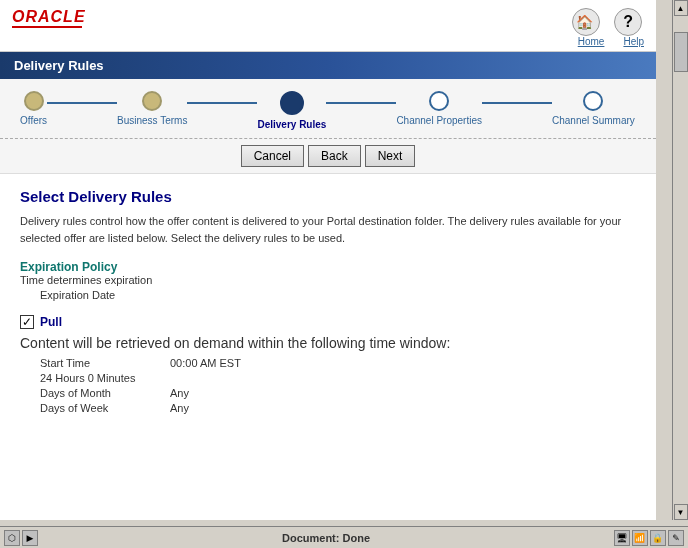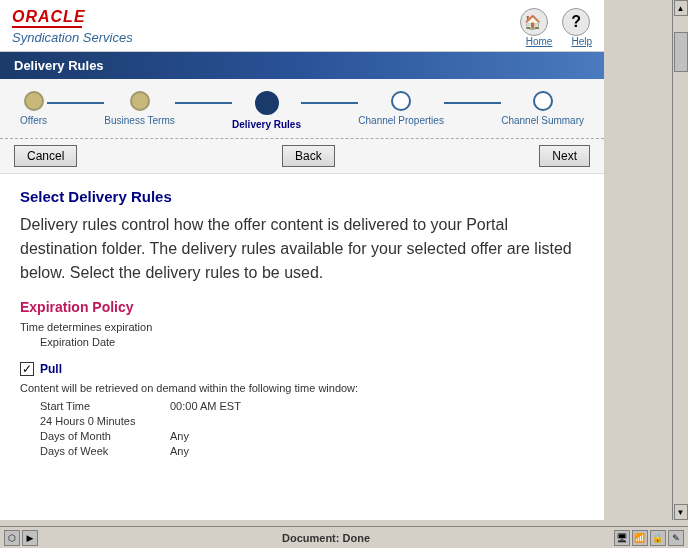--- a/index.html
+++ b/index.html
@@ -40,21 +40,21 @@
       border: 1px solid #808080;
       display: flex;
       align-items: center;
       justify-content: center;
       font-size: 8px;
       cursor: pointer;
     }
 
     
     .main-content {
-      width: 604px;
+      width: 656px;
       height: 520px;
       background: #ffffff;
       overflow: hidden;
     }
 
     
     .header {
       background: #ffffff;
       padding: 8px 12px 4px 12px;
       display: flex;
@@ -171,21 +171,21 @@
     .connector {
       height: 2px;
       width: 70px;
       background: #336699;
       margin-top: 11px;
     }
 
     
     .buttons-row {
       display: flex;
-      justify-content: space-between;
+      justify-content: center;
       padding: 6px 14px;
       gap: 4px;
       border-bottom: 1px solid #dddddd;
       background: #f5f5f5;
     }
     .btn {
       padding: 3px 12px;
       font-size: 12px;
       border: 1px solid #666;
       background: linear-gradient(to bottom, #f0f0f0, #d8d8d8);
@@ -198,30 +198,29 @@
       padding: 14px 20px;
       background: white;
     }
     .section-title {
       font-size: 15px;
       font-weight: bold;
       color: #000080;
       margin-bottom: 8px;
     }
     .description-text {
-      font-size: 16px;
+      font-size: 11px;
       color: #333;
       line-height: 1.5;
       margin-bottom: 14px;
     }
     .expiration-header {
-      font-size: 14px;
-      font-weight: bold;
-      color: #be185d;
-      margin-bottom: 6px;
+      font-size: 12px;
+      font-weight: bold;
+      color: #0f766e;
     }
     .field-row {
       display: flex;
       align-items: baseline;
       margin-bottom: 3px;
     }
     .field-label {
       font-size: 11px;
       color: #333;
       width: 130px;
@@ -249,21 +248,21 @@
       align-items: center;
       justify-content: center;
       font-size: 12px;
     }
     .pull-label {
       font-size: 12px;
       font-weight: bold;
       color: #000080;
     }
     .pull-desc {
-      font-size: 11px;
+      font-size: 14px;
       color: #333;
       margin-bottom: 6px;
     }
     .pull-fields {
       margin-left: 20px;
     }
 
     
     .status-bar {
       position: absolute;
@@ -307,21 +306,20 @@
     }
   </style>
 </head>
 <body>
 
 <div class="main-content">
   <div class="header">
     <div class="oracle-logo">
       <div class="oracle-text">ORACLE</div>
       <div class="oracle-bar"></div>
-      <div class="syndication-text">Syndication Services</div>
     </div>
     <div class="header-icons">
       <div class="header-icon-item">
         <div class="icon-circle">🏠</div>
         <span class="icon-label">Home</span>
       </div>
       <div class="header-icon-item">
         <div class="icon-circle" style="font-weight:bold; font-size:16px;">?</div>
         <span class="icon-label">Help</span>
       </div>

